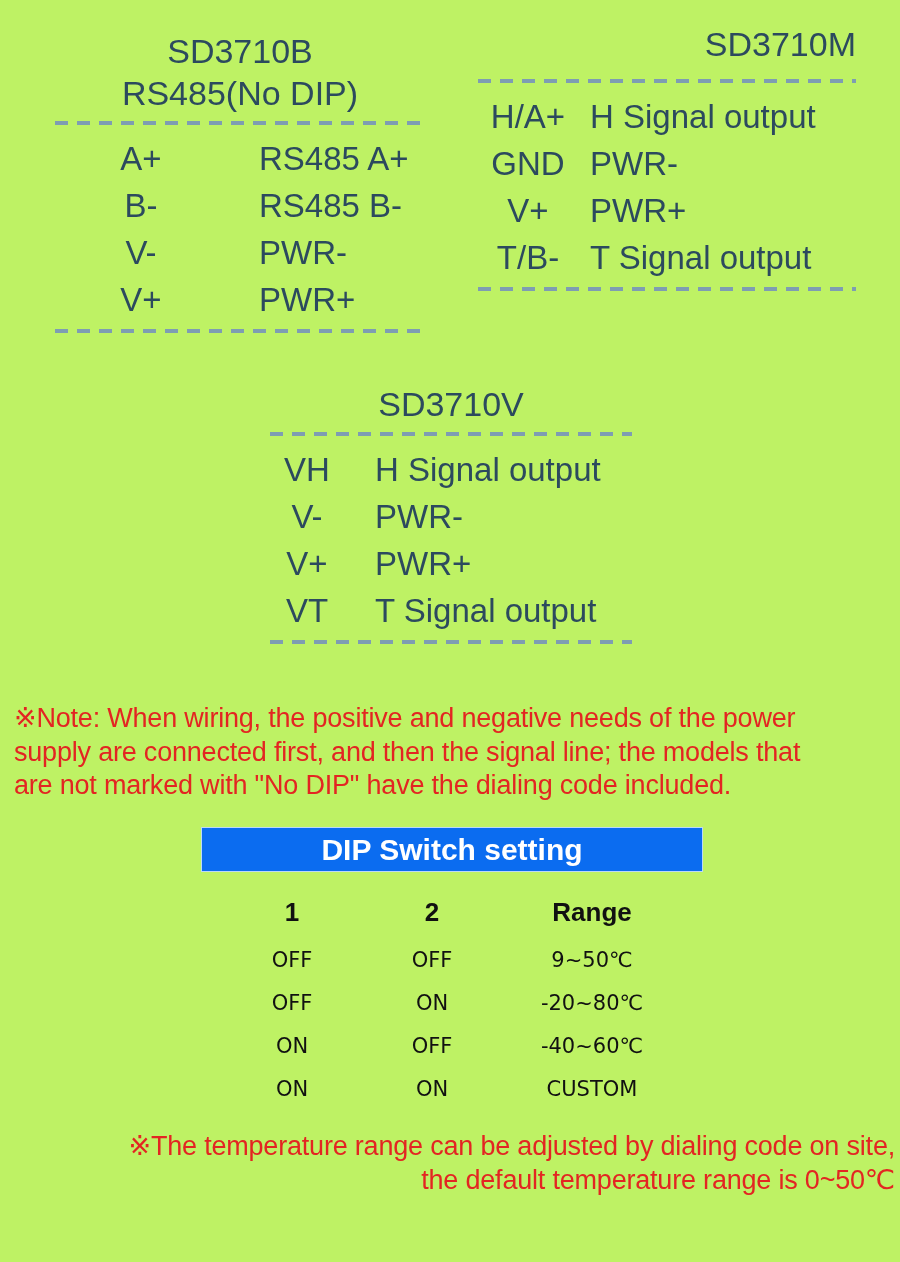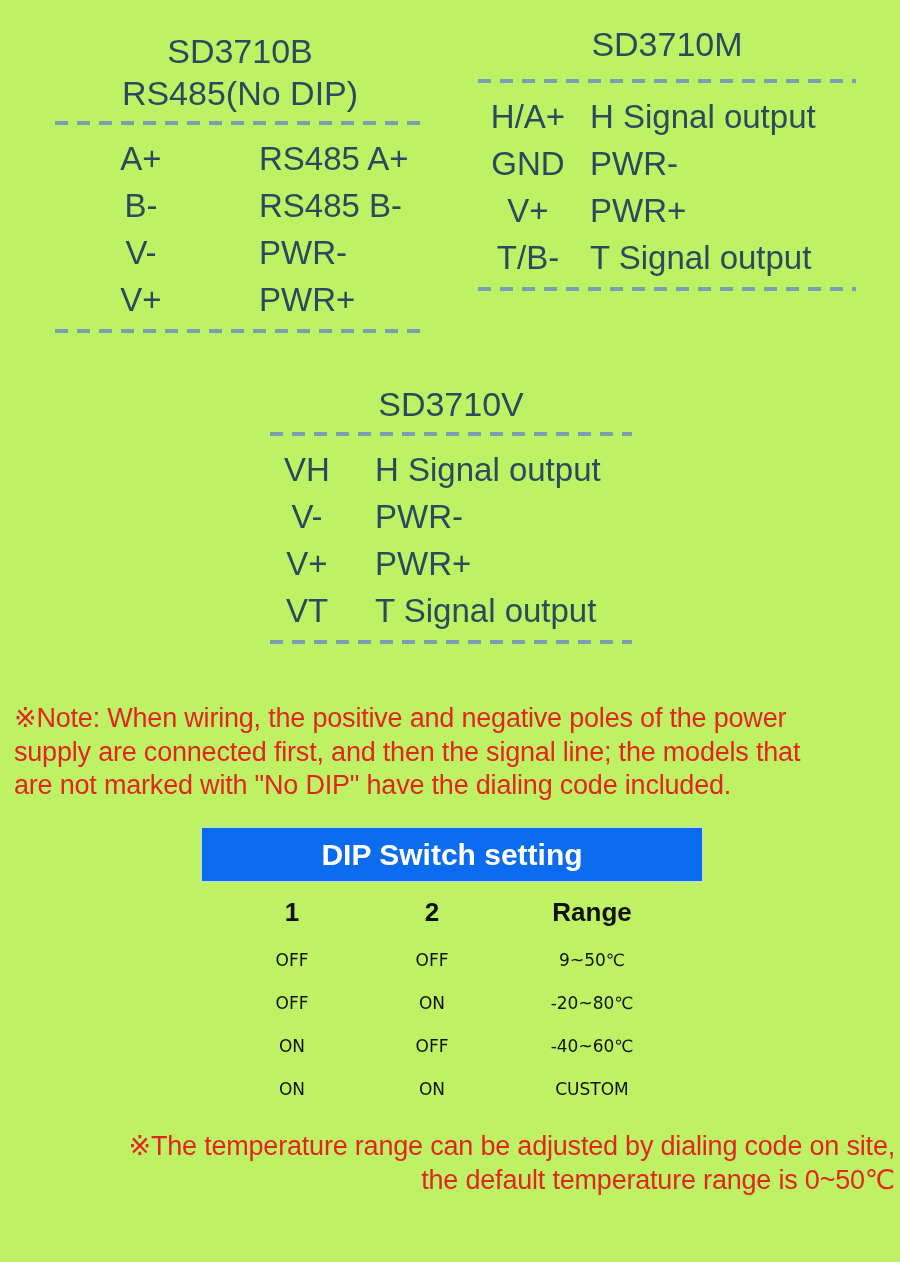--- a/index.html
+++ b/index.html
@@ -14,21 +14,21 @@
   
   .pin-block{position:absolute;color:#2c4a5e;}
   .blk-b{left:55px;top:30px;width:370px;}
   .blk-m{left:478px;top:30px;width:378px;}
   .blk-v{left:270px;top:383px;width:362px;}
 
   .model,.iface{
     text-align:center;font-size:34px;line-height:42px;font-weight:400;
     white-space:nowrap;
   }
-  .blk-m .model,.blk-m .iface{position:relative;top:-7px;}
+  .blk-m .model,.blk-m .iface{position:relative;top:-7px;text-align:right;}
 
   .dash{
     height:4px;margin-top:7px;
     background:repeating-linear-gradient(to right,#7e9db2 0 13px,transparent 13px 22px);
   }
   .dash.bottom{margin-top:6px;}
 
   .pin-rows{margin-top:10px;}
   .pin-row{display:grid;height:47px;align-items:center;font-size:33px;white-space:nowrap;}
   .blk-b .pin-row{grid-template-columns:172px 1fr;}
@@ -42,35 +42,35 @@
   
   .note{
     position:absolute;color:#e32522;font-size:27px;line-height:33.6px;
     letter-spacing:-0.2px;
   }
   .note-wiring{left:14px;top:702px;width:880px;}
   .note-temp{left:30px;top:1130px;width:865px;text-align:right;}
 
   
   .dip-header{
-    position:absolute;left:202px;top:828px;width:500px;height:53px;
+    position:absolute;left:202px;top:828px;width:500px;height:43px;
     background:#0b6cf0;
     display:flex;align-items:center;justify-content:center;
     color:#ffffff;font-size:30px;font-weight:700;
     box-shadow:0 0 0 1px #bcd9f8;
   }
   .dip-table{
     position:absolute;left:202px;top:890px;width:500px;
     color:#111111;
     font-family:"DejaVu Sans","Liberation Sans",sans-serif;
   }
   .dip-row{display:grid;grid-template-columns:180px 100px 220px;align-items:center;}
   .dip-row.head{height:44px;font-size:26px;font-weight:700;margin-bottom:4px;
     font-family:"Liberation Sans","DejaVu Sans",sans-serif;}
-  .dip-row.body{height:43px;font-size:17px;font-weight:400;}
+  .dip-row.body{height:43px;font-size:21px;font-weight:400;}
   .dip-cell{text-align:center;white-space:nowrap;}
 </style>
 </head>
 <body>
 
 <div class="page">
 
   <section class="pin-block blk-b">
     <div class="model">SD3710B</div>
     <div class="iface">RS485(No DIP)</div>
@@ -138,21 +138,21 @@
       </div>
       <div class="pin-row">
         <span class="pin">VT</span>
         <span class="desc">T Signal output</span>
       </div>
     </div>
     <div class="dash bottom"></div>
   </section>
 
   <div class="note note-wiring">
-    <div>※Note: When wiring, the positive and negative poles of the power</div>
+    <div>※Note: When wiring, the positive and negative needs of the power</div>
     <div>supply are connected first, and then the signal line; the models that</div>
     <div>are not marked with "No DIP" have the dialing code included.</div>
   </div>
 
   <div class="dip-header">DIP Switch setting</div>
 
   <div class="dip-table">
     <div class="dip-row head">
       <span class="dip-cell">1</span>
       <span class="dip-cell">2</span>

